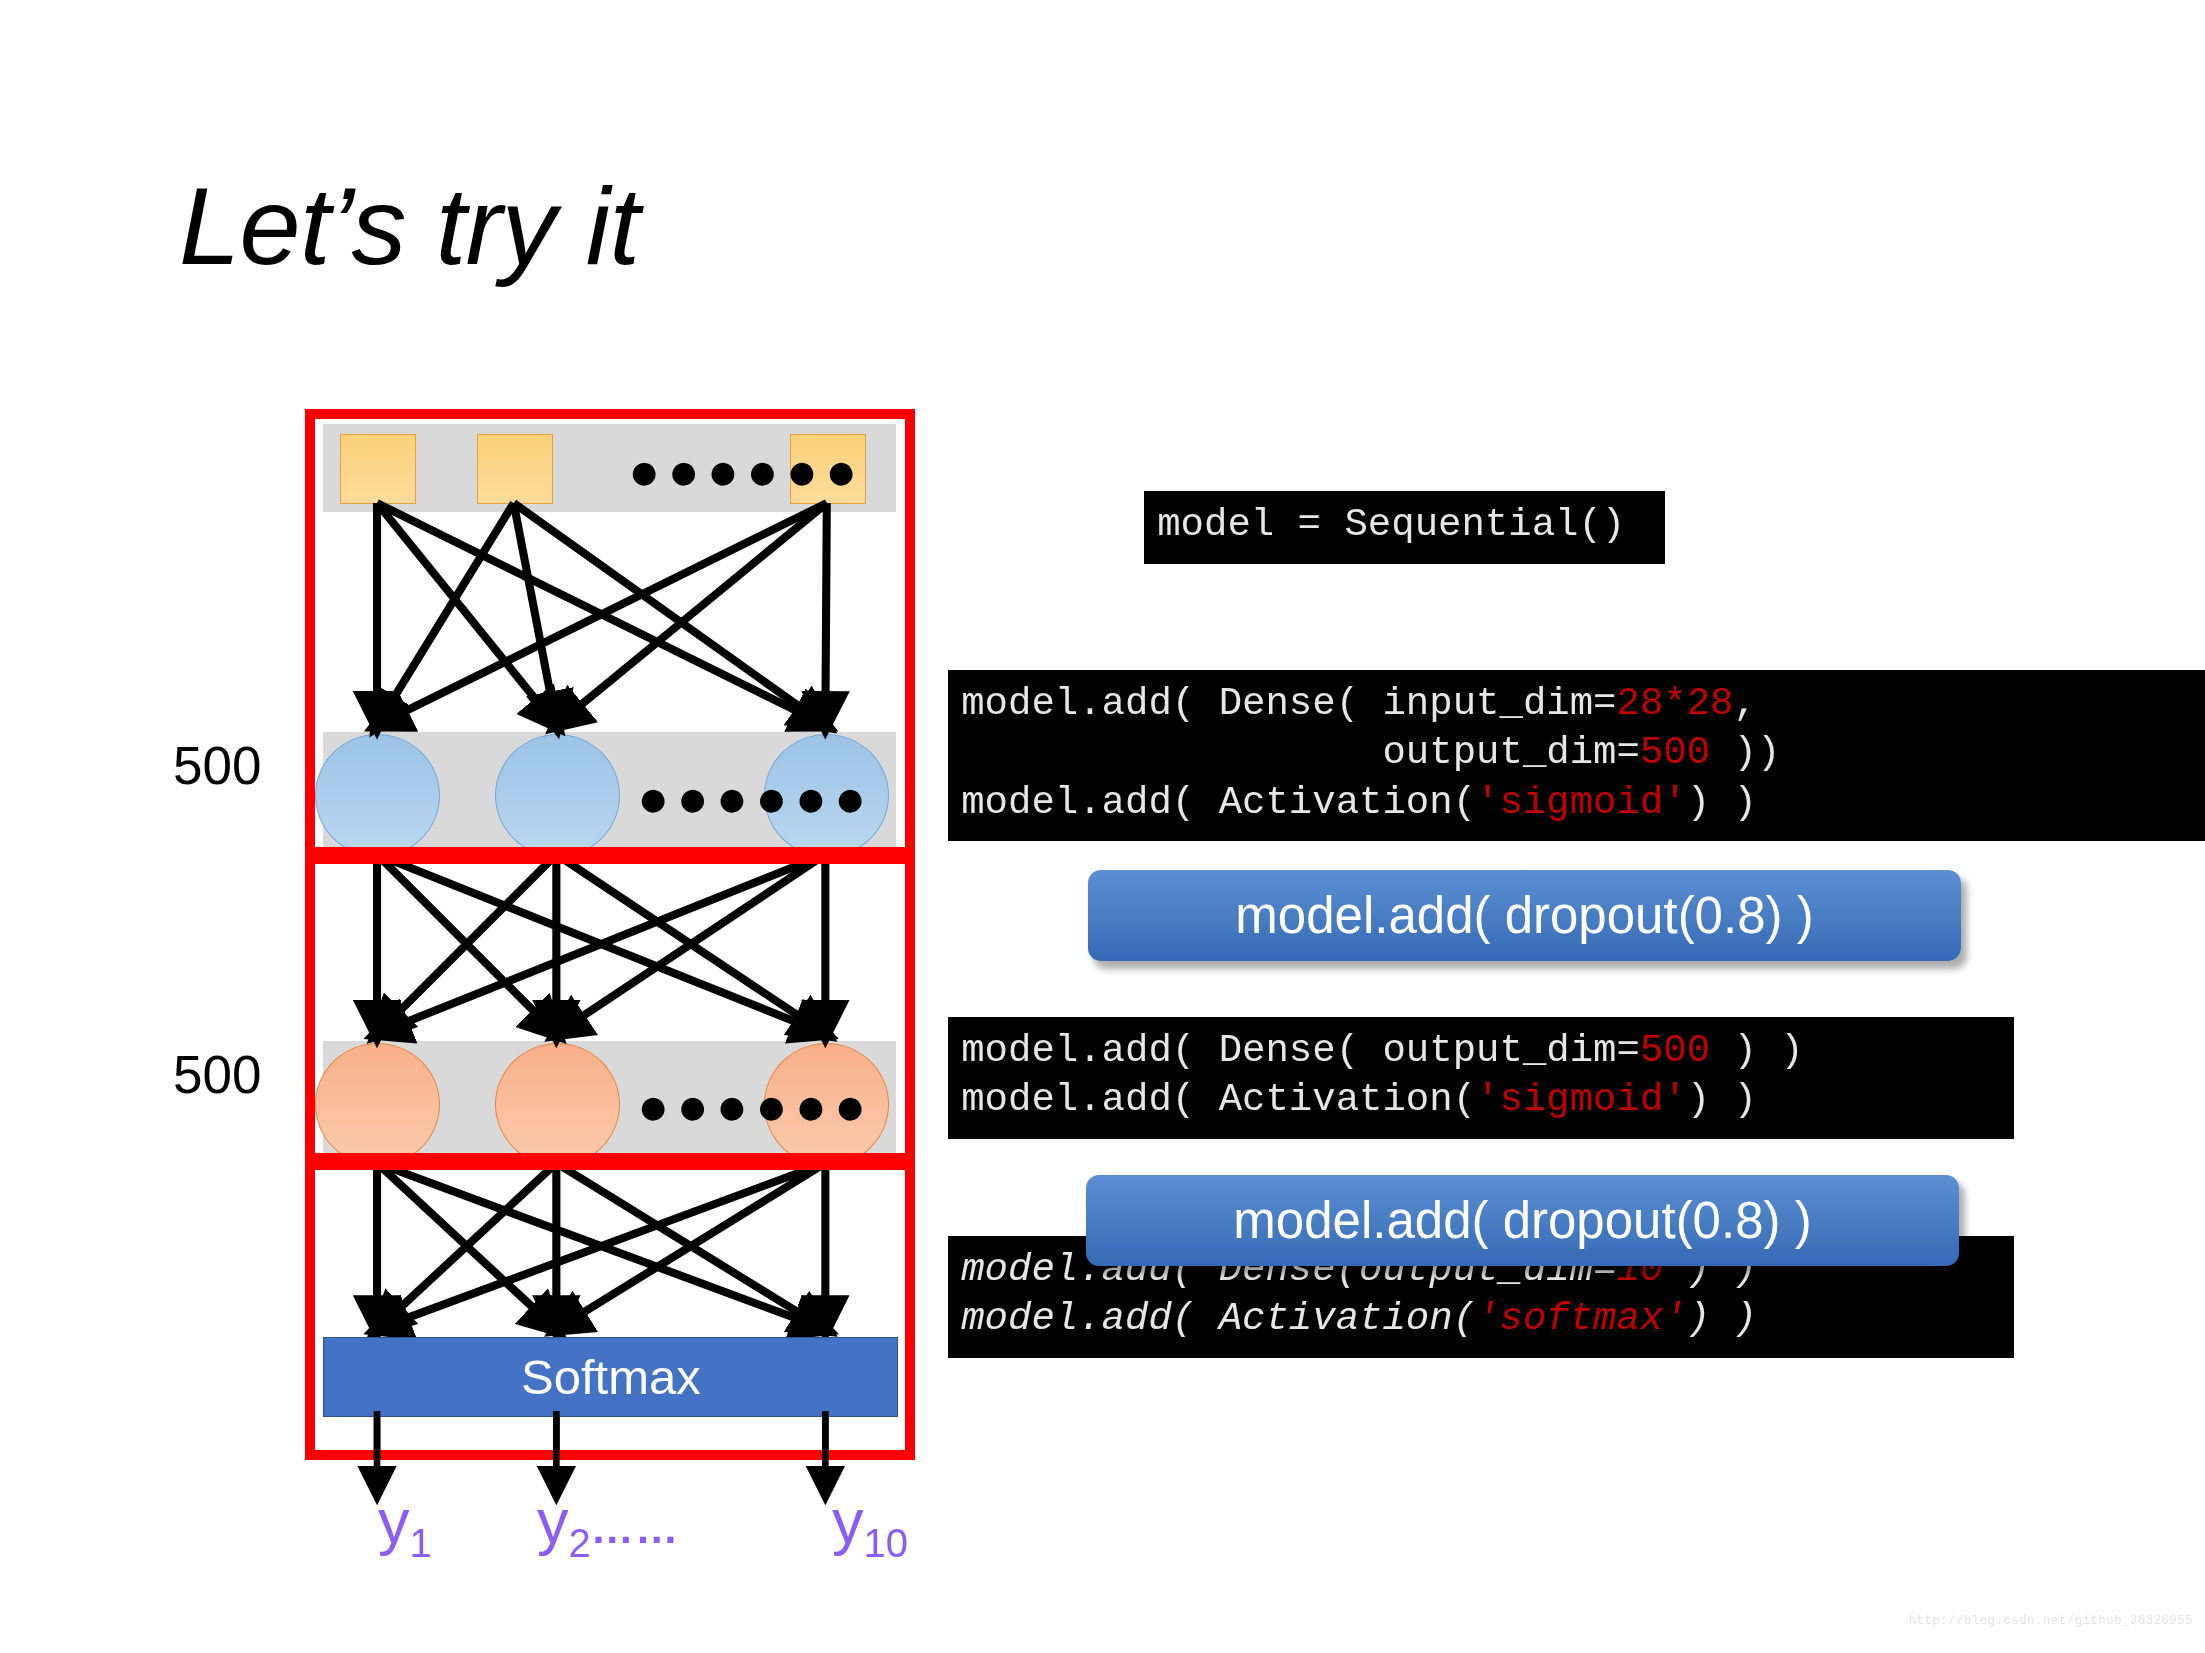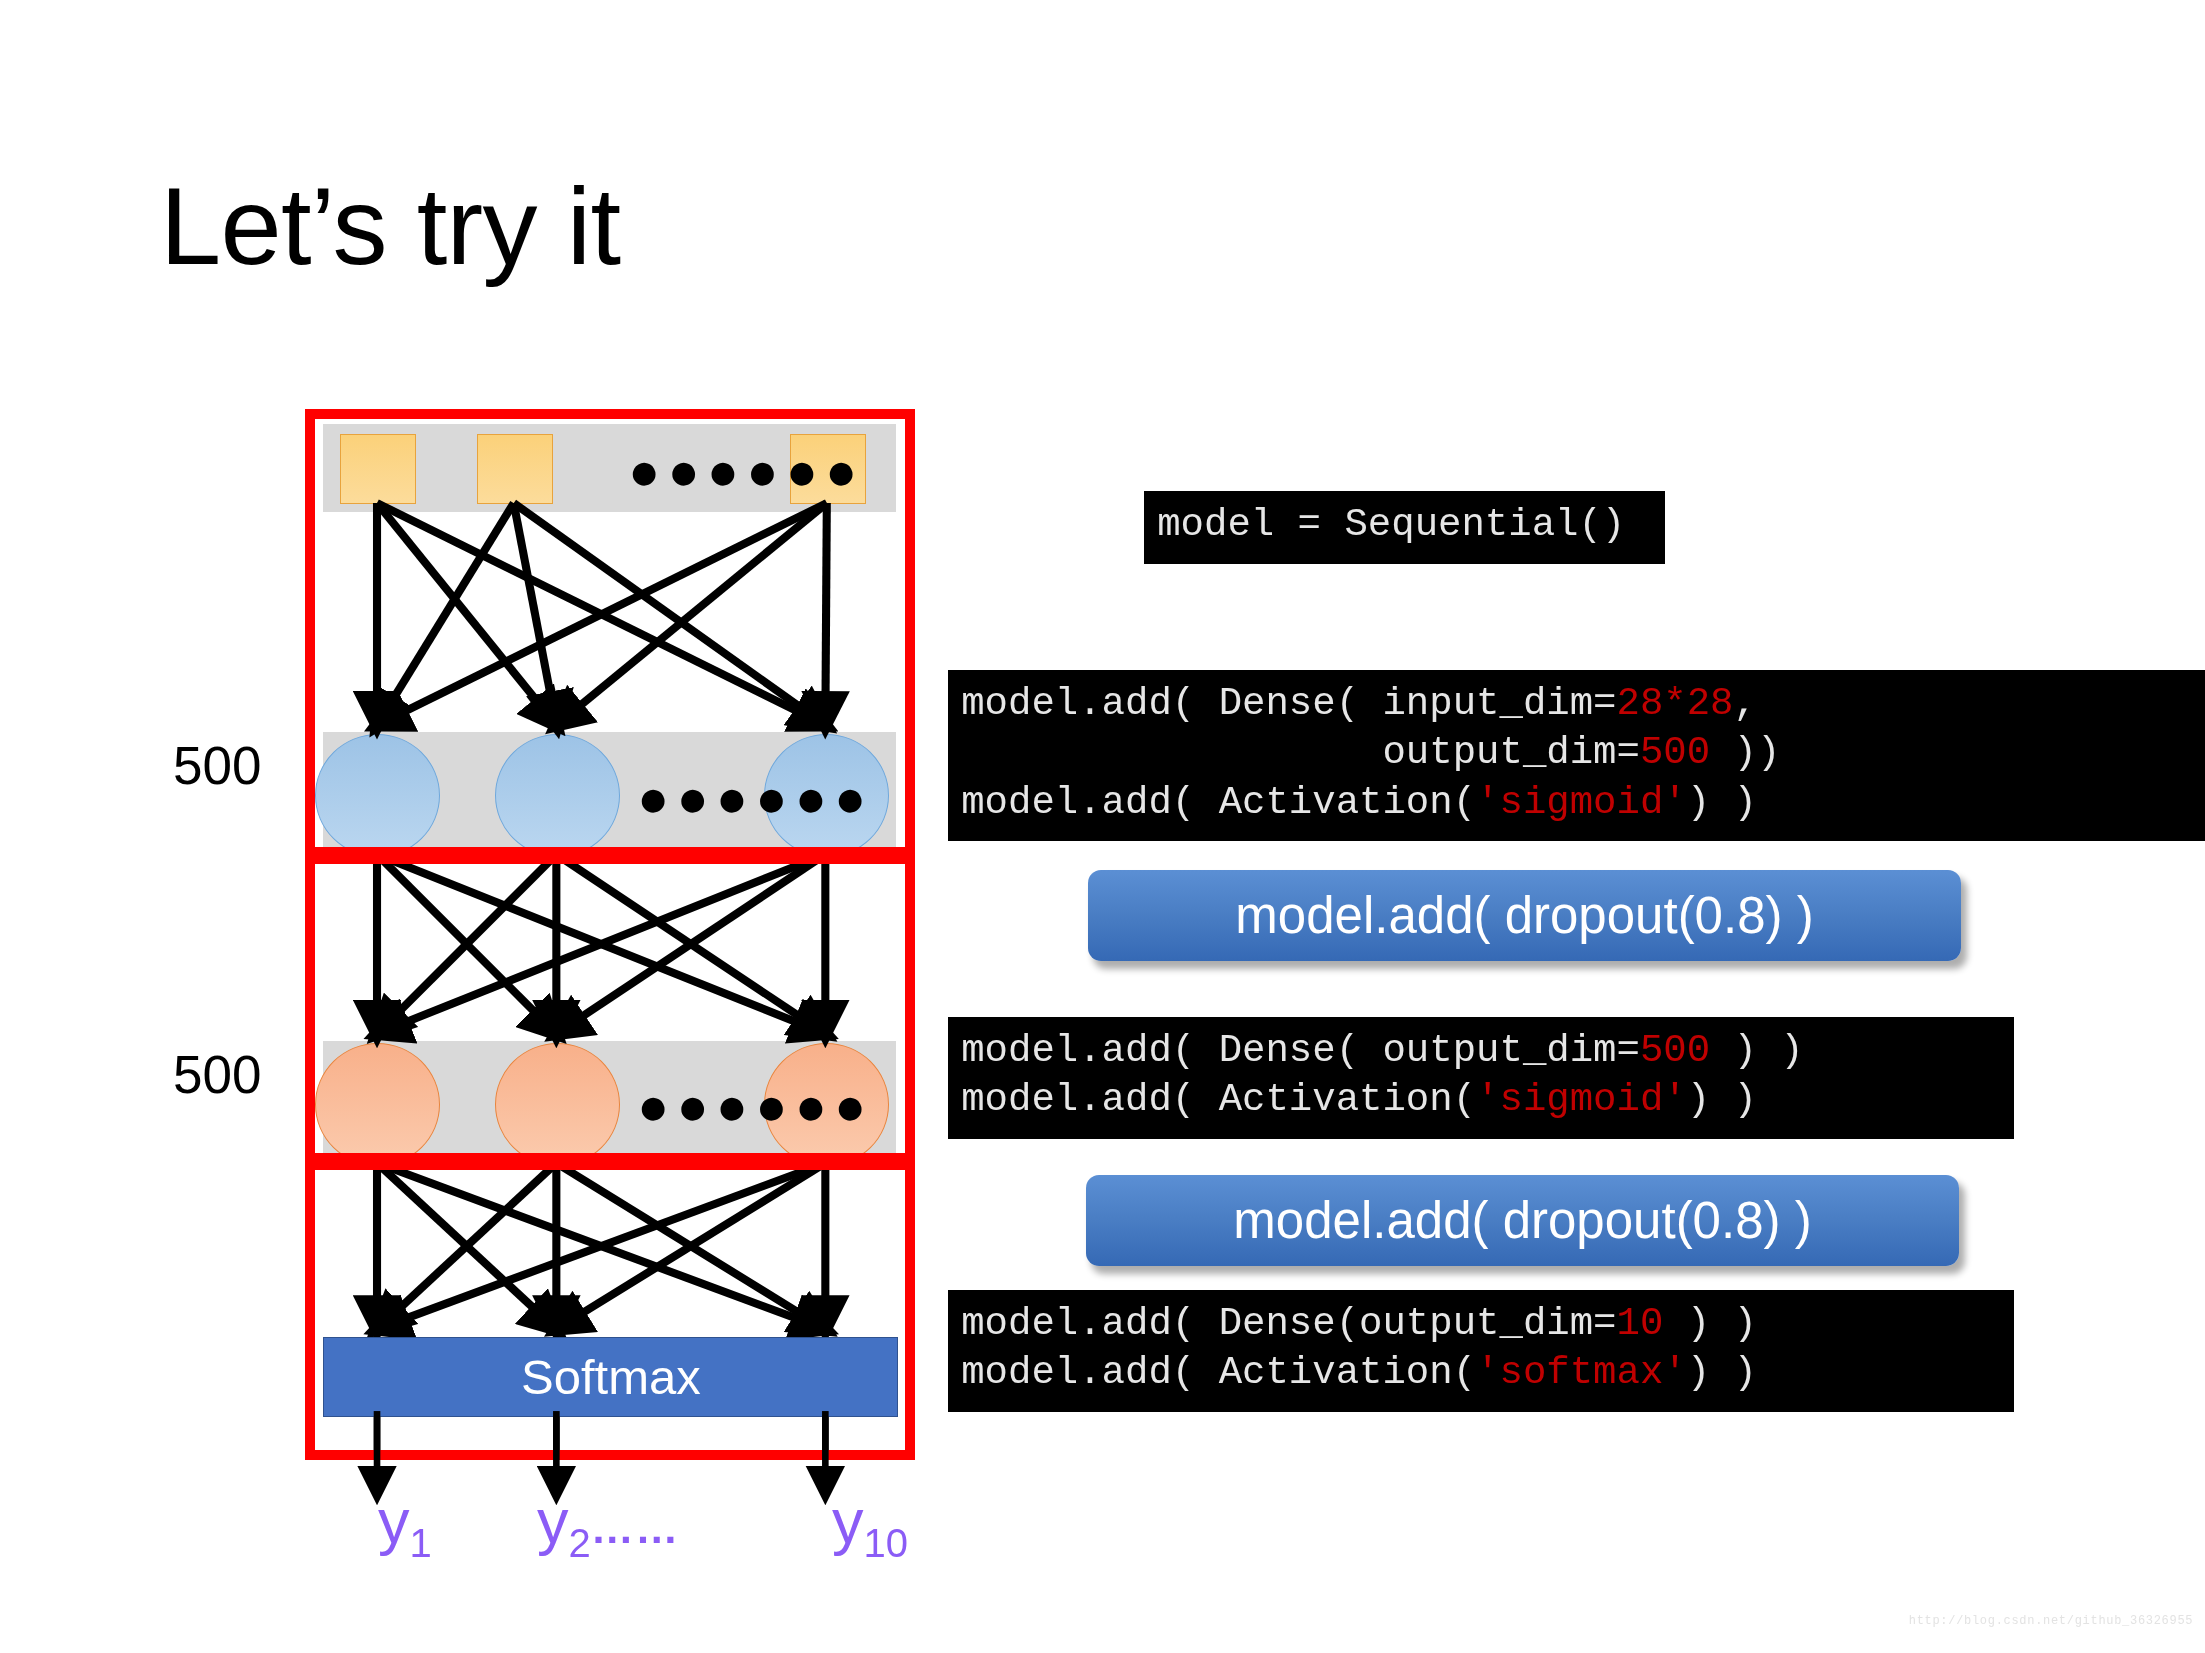--- a/index.html
+++ b/index.html
@@ -9,27 +9,28 @@
   body {
     width: 2205px; height: 1654px;
     position: relative;
     overflow: hidden;
     font-family: "Liberation Sans", sans-serif;
   }
 
   
   #slide-title {
     position: absolute;
-    left: 160px; top: 171px;
+    left: 179px; top: 171px;
     font-size: 110px;
     line-height: 1.0;
     color: #000000;
     font-family: "Liberation Sans", sans-serif;
     letter-spacing: -0.7px;
     white-space: nowrap;
+    font-style: italic;
   }
 
   
   #network-diagram {
     position: absolute;
     left: 305px; top: 409px;
     width: 610px; height: 1051px;
   }
   .red-box {
     position: absolute;
@@ -132,21 +133,21 @@
     line-height: 1.26;
     white-space: pre;
     padding: 10.3px 13.2px 13.2px 13.2px;
     box-sizing: border-box;
   }
   .code-block .kw-red { color: #C00000; }
 
   #code-sequential { left: 1144px; top: 491px;  width: 521px; }
   #code-dense1     { left: 948px; top: 670px;  width: 1274px; }
   #code-dense2     { left: 948px; top: 1017px; width: 1066px; }
-  #code-dense3     { left: 948px; top: 1290px; width: 1066px; }
+  #code-dense3     { left: 948px; top: 1236px; width: 1066px; font-style: italic; }
 
   
   .dropout-btn {
     position: absolute;
     background: linear-gradient(180deg,#5B8FD4 0%, #4A7EC4 48%, #3569B5 100%);
     color: #ffffff;
     font-size: 51px;
     font-family: "Liberation Sans", sans-serif;
     display: flex;
     align-items: center;

